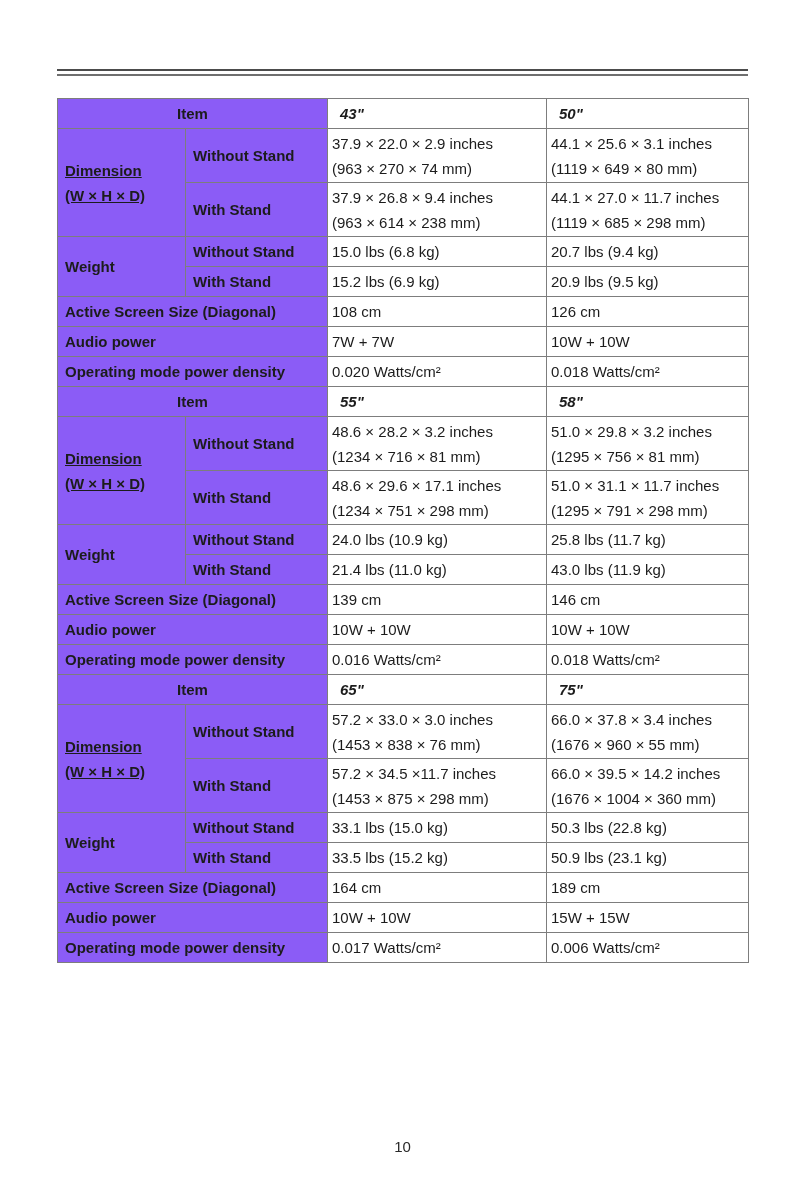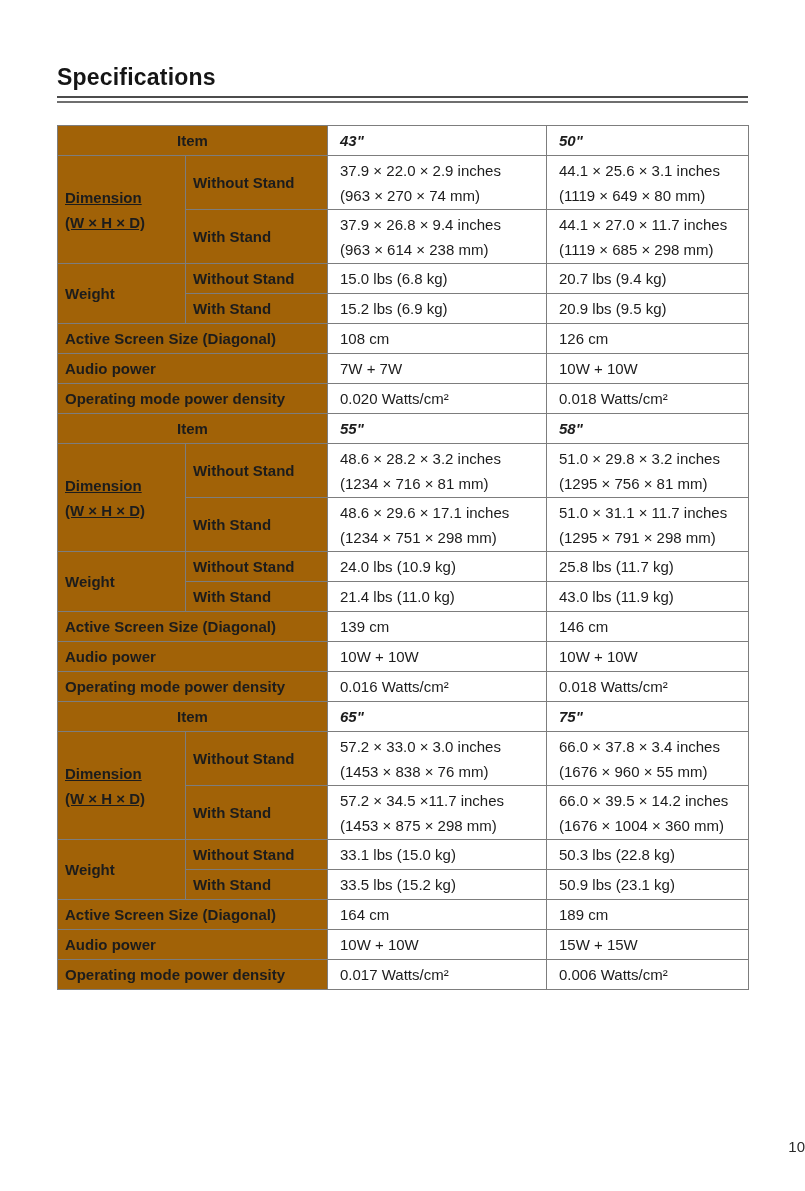--- a/index.html
+++ b/index.html
@@ -12,37 +12,36 @@
   .content { position:absolute; left:57px; top:64px; width:691px; }
   .page-title { font-size:23px; font-weight:bold; color:#151515; letter-spacing:0.2px; }
   .title-rule { margin-top:5px; height:7px;
     border-top:2px solid #4c4c4c; border-bottom:2px solid #6f6f6f; }
   .note { margin-top:23px; display:flex; align-items:center; gap:5px; font-size:15px; color:#1a1a1a; }
   .note svg { flex:0 0 auto; display:block; }
 
   table.spec { border-collapse:collapse; table-layout:fixed; width:691px; margin-top:22px; }
   table.spec td { border:1px solid #7d7d7d; font-size:15px; vertical-align:middle; overflow:hidden; }
   td.last { border-right:none; }
-  .gray { background:#a16207;margin-left:8px; }
+  .gray { background:#8b5cf6;margin-left:8px; }
   .lbl { font-weight:bold; padding-left:7px; }
   .ctr { text-align:center; font-weight:bold; }
   .size-head { font-weight:bold; font-style:italic; padding-left:12px; }
-  .val { padding-left:12px; background:#ffffff; }
+  .val { padding-left:4px; background:#ffffff; }
   tr.h30 td { height:30px; }
   tr.h54 td { height:54px; }
   .two-line div { line-height:25px; }
   .dim-lbl div { line-height:25px;text-decoration:underline; }
-  .page-num { position:absolute; left:0; right:0; top:1138px; text-align:right; font-size:15px; color:#2a2a2a; }
+  .page-num { position:absolute; left:0; right:0; top:1138px; text-align:center; font-size:15px; color:#2a2a2a; }
 </style>
 </head>
 <body>
 
 <div class="content">
 
-  <div class="page-title">Specifications</div>
   <div class="title-rule"></div>
 
 
   <table class="spec">
     <colgroup>
       <col style="width:128px">
         <col style="width:142px">
         <col style="width:219px">
         <col style="width:202px">
     </colgroup>

